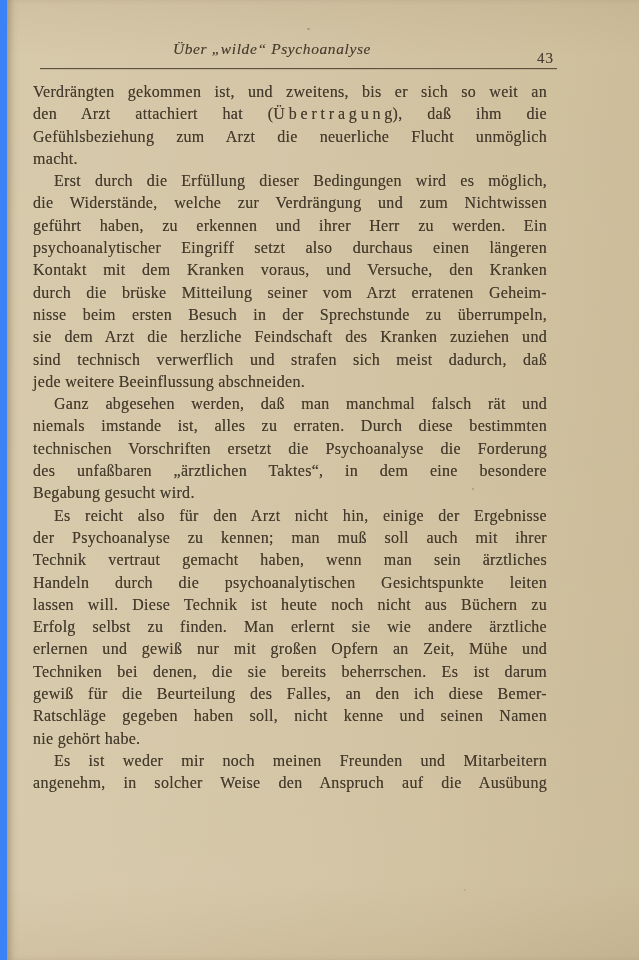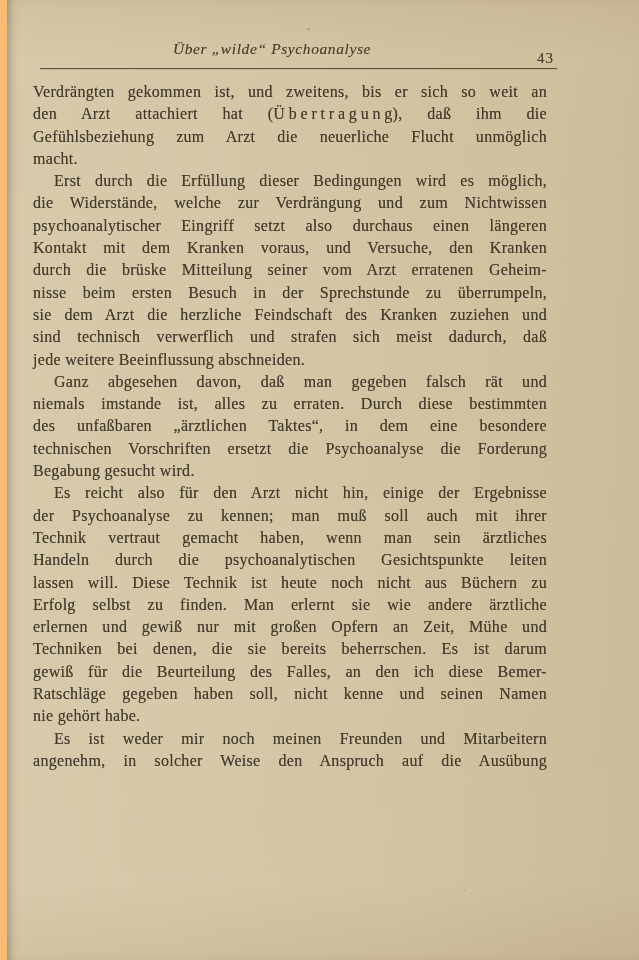--- a/index.html
+++ b/index.html
@@ -5,21 +5,21 @@
   html, body { margin: 0; padding: 0; }
   body {
     width: 639px; height: 960px;
     background: #f6f3ec;
     overflow: hidden;
     font-family: "Liberation Serif", "DejaVu Serif", serif;
   }
   .scan-canvas {
     position: relative;
     width: 639px; height: 960px;
-    background: #fdba74;
+    background: #3b82f6;
   }
   
   .book-page {
     position: absolute;
     left: 7px; top: 0; right: 0; bottom: 0;
     background:
       linear-gradient(180deg, rgba(140,115,80,0.10) 0%, rgba(140,115,80,0.0) 6%, rgba(255,255,240,0.06) 92%, rgba(150,125,90,0.08) 100%),
       linear-gradient(100deg, #d7caab 0%, #d3c5a5 40%, #cfc09e 70%, #c7b794 100%);
     box-shadow: inset 7px 0 9px -5px rgba(110, 90, 60, 0.55);
   }
@@ -97,31 +97,32 @@
 
     <div class="header-rule"></div>
 
     <div class="body-text">
         <div class="line">Verdrängten gekommen ist, und zweitens, bis er sich so weit an</div>
         <div class="line">den Arzt attachiert hat (Ü b e r t r a g u n g), daß ihm die</div>
         <div class="line">Gefühlsbeziehung zum Arzt die neuerliche Flucht unmöglich</div>
         <div class="line end">macht.</div>
         <div class="line indent">Erst durch die Erfüllung dieser Bedingungen wird es möglich,</div>
         <div class="line">die Widerstände, welche zur Verdrängung und zum Nichtwissen</div>
+        <div class="line">geführt haben, zu erkennen und ihrer Herr zu werden. Ein</div>
         <div class="line">psychoanalytischer Eingriff setzt also durchaus einen längeren</div>
         <div class="line">Kontakt mit dem Kranken voraus, und Versuche, den Kranken</div>
         <div class="line">durch die brüske Mitteilung seiner vom Arzt erratenen Geheim-</div>
         <div class="line">nisse beim ersten Besuch in der Sprechstunde zu überrumpeln,</div>
         <div class="line">sie dem Arzt die herzliche Feindschaft des Kranken zuziehen und</div>
         <div class="line">sind technisch verwerflich und strafen sich meist dadurch, daß</div>
         <div class="line end">jede weitere Beeinflussung abschneiden.</div>
-        <div class="line indent">Ganz abgesehen davon, daß man gegeben falsch rät und</div>
+        <div class="line indent">Ganz abgesehen werden, daß man manchmal falsch rät und</div>
         <div class="line">niemals imstande ist, alles zu erraten. Durch diese bestimmten</div>
+        <div class="line">technischen Vorschriften ersetzt die Psychoanalyse die Forderung</div>
         <div class="line">des unfaßbaren „ärztlichen Taktes“, in dem eine besondere</div>
-        <div class="line">technischen Vorschriften ersetzt die Psychoanalyse die Forderung</div>
         <div class="line end">Begabung gesucht wird.</div>
         <div class="line indent">Es reicht also für den Arzt nicht hin, einige der Ergebnisse</div>
         <div class="line">der Psychoanalyse zu kennen; man muß soll auch mit ihrer</div>
         <div class="line">Technik vertraut gemacht haben, wenn man sein ärztliches</div>
         <div class="line">Handeln durch die psychoanalytischen Gesichtspunkte leiten</div>
         <div class="line">lassen will. Diese Technik ist heute noch nicht aus Büchern zu</div>
         <div class="line">Erfolg selbst zu finden. Man erlernt sie wie andere ärztliche</div>
         <div class="line">erlernen und gewiß nur mit großen Opfern an Zeit, Mühe und</div>
         <div class="line">Techniken bei denen, die sie bereits beherrschen. Es ist darum</div>
         <div class="line">gewiß für die Beurteilung des Falles, an den ich diese Bemer-</div>

